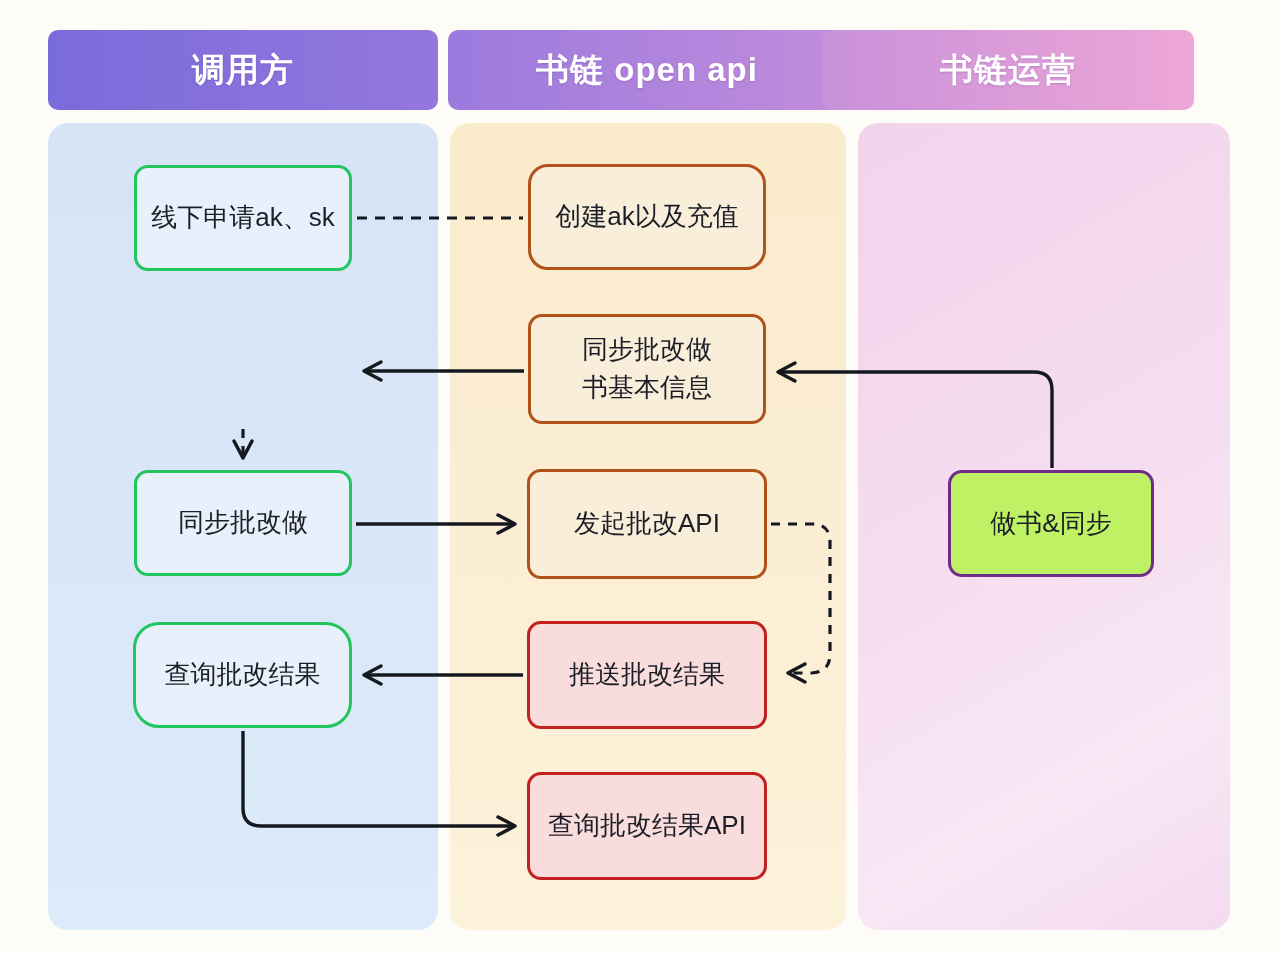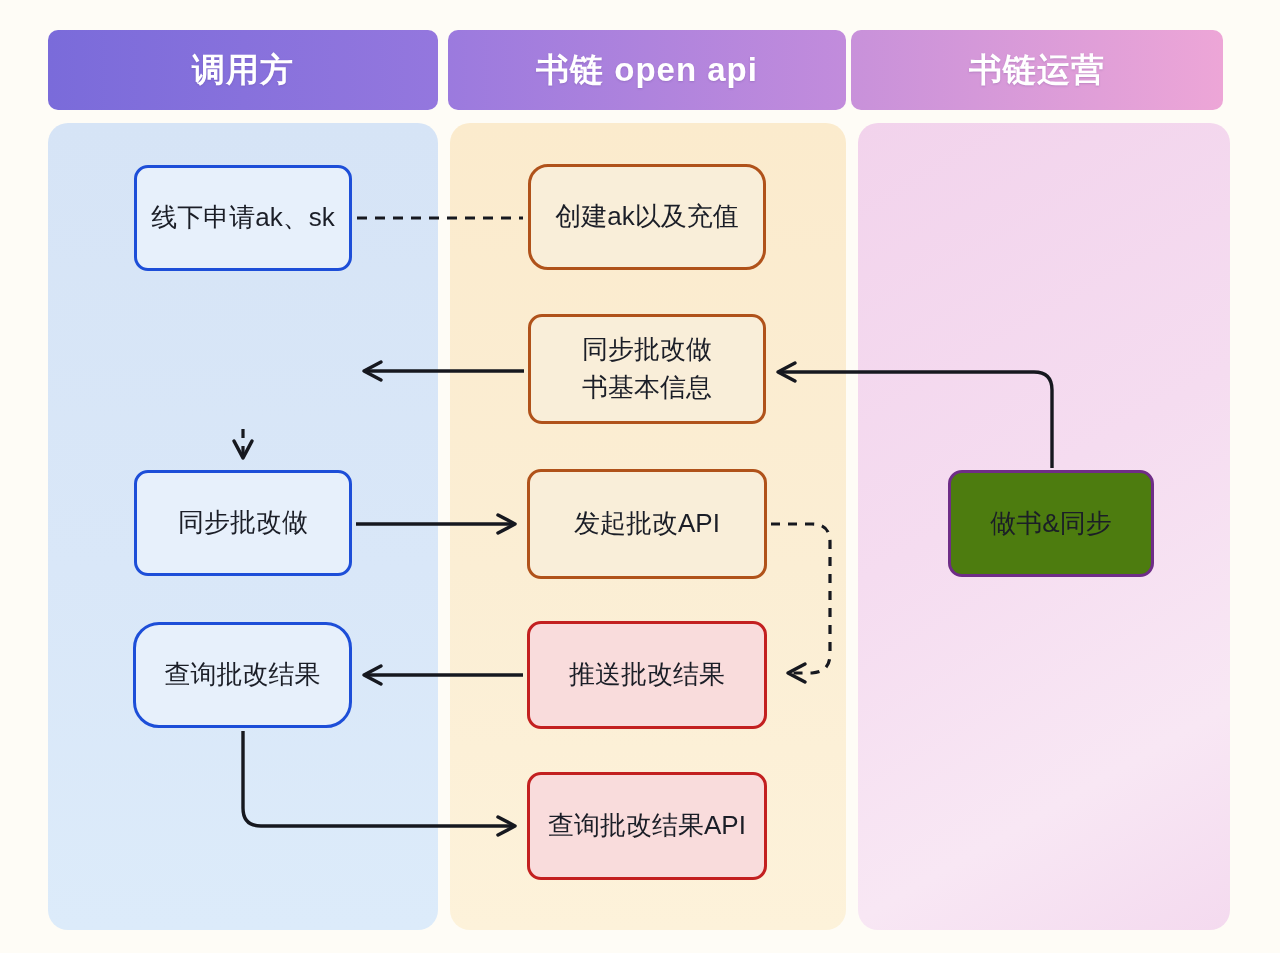--- a/index.html
+++ b/index.html
@@ -10,38 +10,38 @@
     overflow:hidden;
   }
   .lane-header{
     position:absolute;top:30px;height:80px;border-radius:10px;
     display:flex;align-items:center;justify-content:center;
     color:#ffffff;font-size:33px;font-weight:bold;letter-spacing:1px;
     text-shadow:0 1px 2px rgba(90,60,130,.25);
   }
   .hdr-caller{left:48px;width:390px;background:linear-gradient(90deg,#7a6bda,#9477de);}
   .hdr-api{left:448px;width:398px;background:linear-gradient(90deg,#9b7ade,#c28cdc);}
-  .hdr-ops{left:851px;width:372px;background:linear-gradient(90deg,#c891da,#eda6d7);}
+  .hdr-ops{left:822px;width:372px;background:linear-gradient(90deg,#c891da,#eda6d7);}
   .lane{
     position:absolute;top:123px;height:807px;border-radius:20px;
   }
   .lane-caller{left:48px;width:390px;background:linear-gradient(180deg,#d6e4f6 0%,#d9e7f8 55%,#dcebfa 100%);}
   .lane-api{left:450px;width:396px;background:linear-gradient(180deg,#fbebcd 0%,#fbeed4 55%,#fdf2da 100%);}
   .lane-ops{left:858px;width:372px;background:linear-gradient(150deg,#f2d3ec 0%,#f5dcf0 45%,#f8e7f4 78%,#f4daef 100%);}
   .node{
     position:absolute;border-radius:14px;
     display:flex;align-items:center;justify-content:center;
     font-size:26px;color:#1b1e27;text-align:center;
     white-space:pre-line;line-height:1.45;
     box-sizing:border-box;
   }
-  .n-caller{border:3px solid #1d4ed8;background:#e7f0fb;}
+  .n-caller{border:3px solid #22c55e;background:#e7f0fb;}
   .n-api{border:3px solid #b0521a;background:#f9eed9;}
   .n-alert{border:3.5px solid #c32020;background:#f9dcdc;justify-content:center;}
-  .n-ops{border:3px solid #6f2d87;background:#4d7c0f;}
+  .n-ops{border:3px solid #6f2d87;background:#bef264;}
   
   #nd-apply{left:134px;top:165px;width:218px;height:106px;}
   #nd-business{left:134px;top:316px;width:218px;height:106px;}
   #nd-start{left:134px;top:470px;width:218px;height:106px;}
   #nd-query{left:133px;top:622px;width:219px;height:106px;border-radius:26px;}
   #nd-create{left:528px;top:164px;width:238px;height:106px;border-radius:20px;}
   #nd-sync{left:528px;top:314px;width:238px;height:110px;}
   #nd-startapi{left:527px;top:469px;width:240px;height:110px;}
   #nd-push{left:527px;top:621px;width:240px;height:108px;}
   #nd-queryapi{left:527px;top:772px;width:240px;height:108px;}

